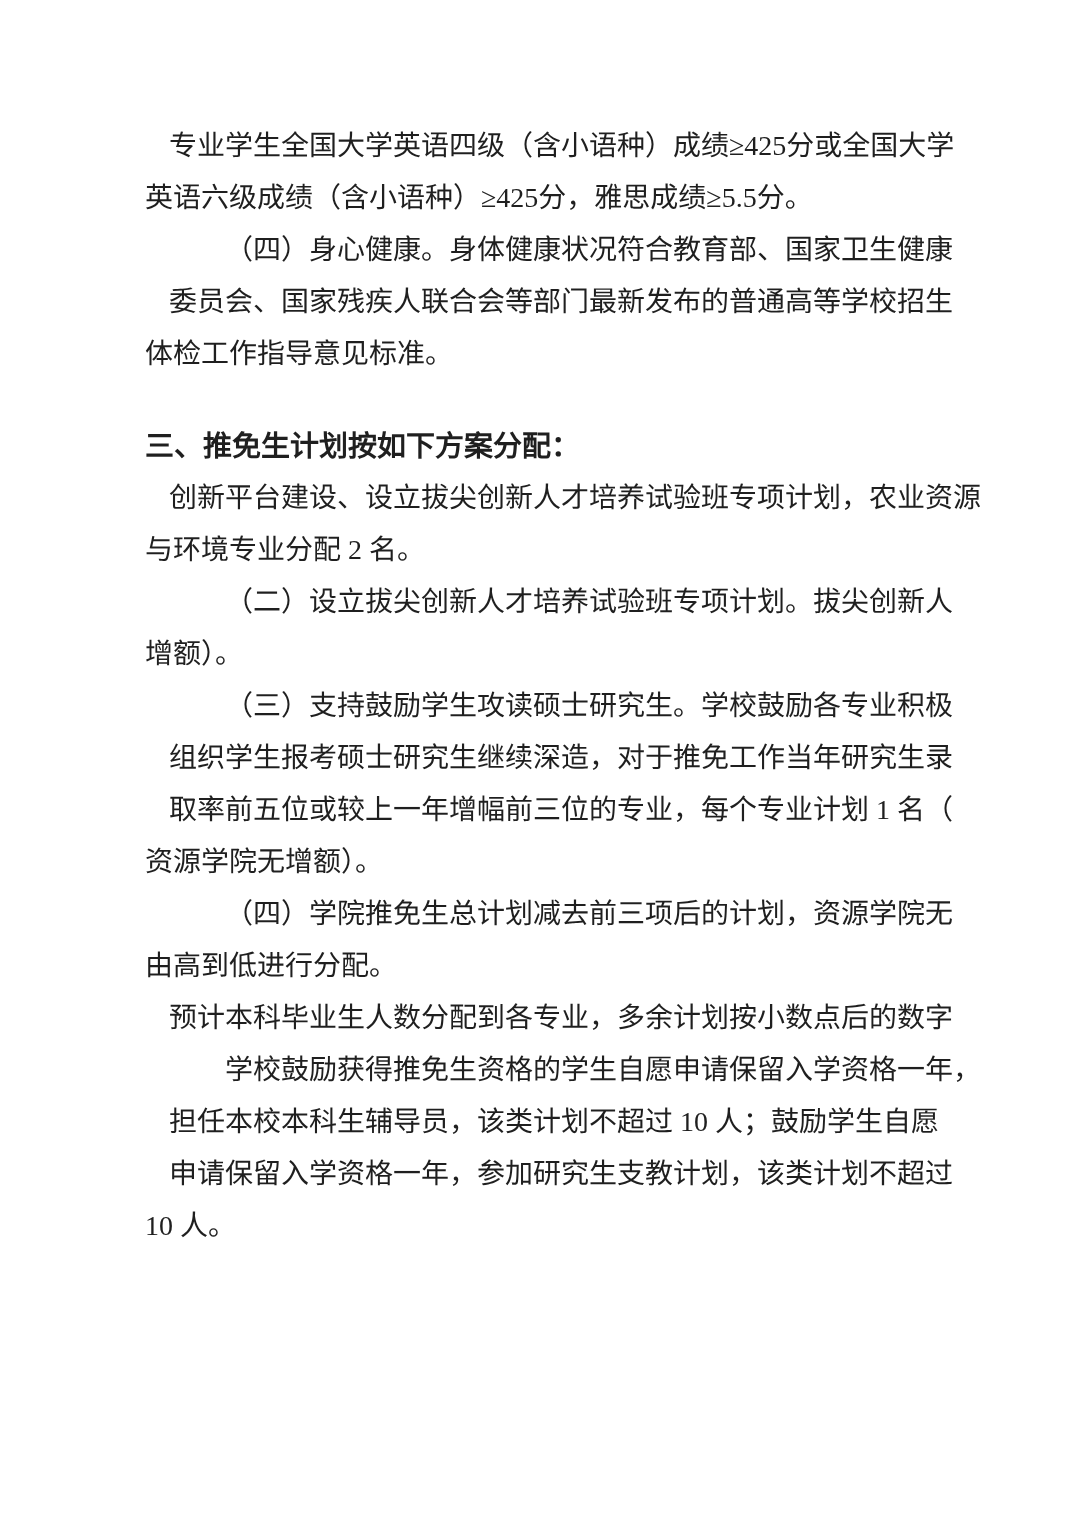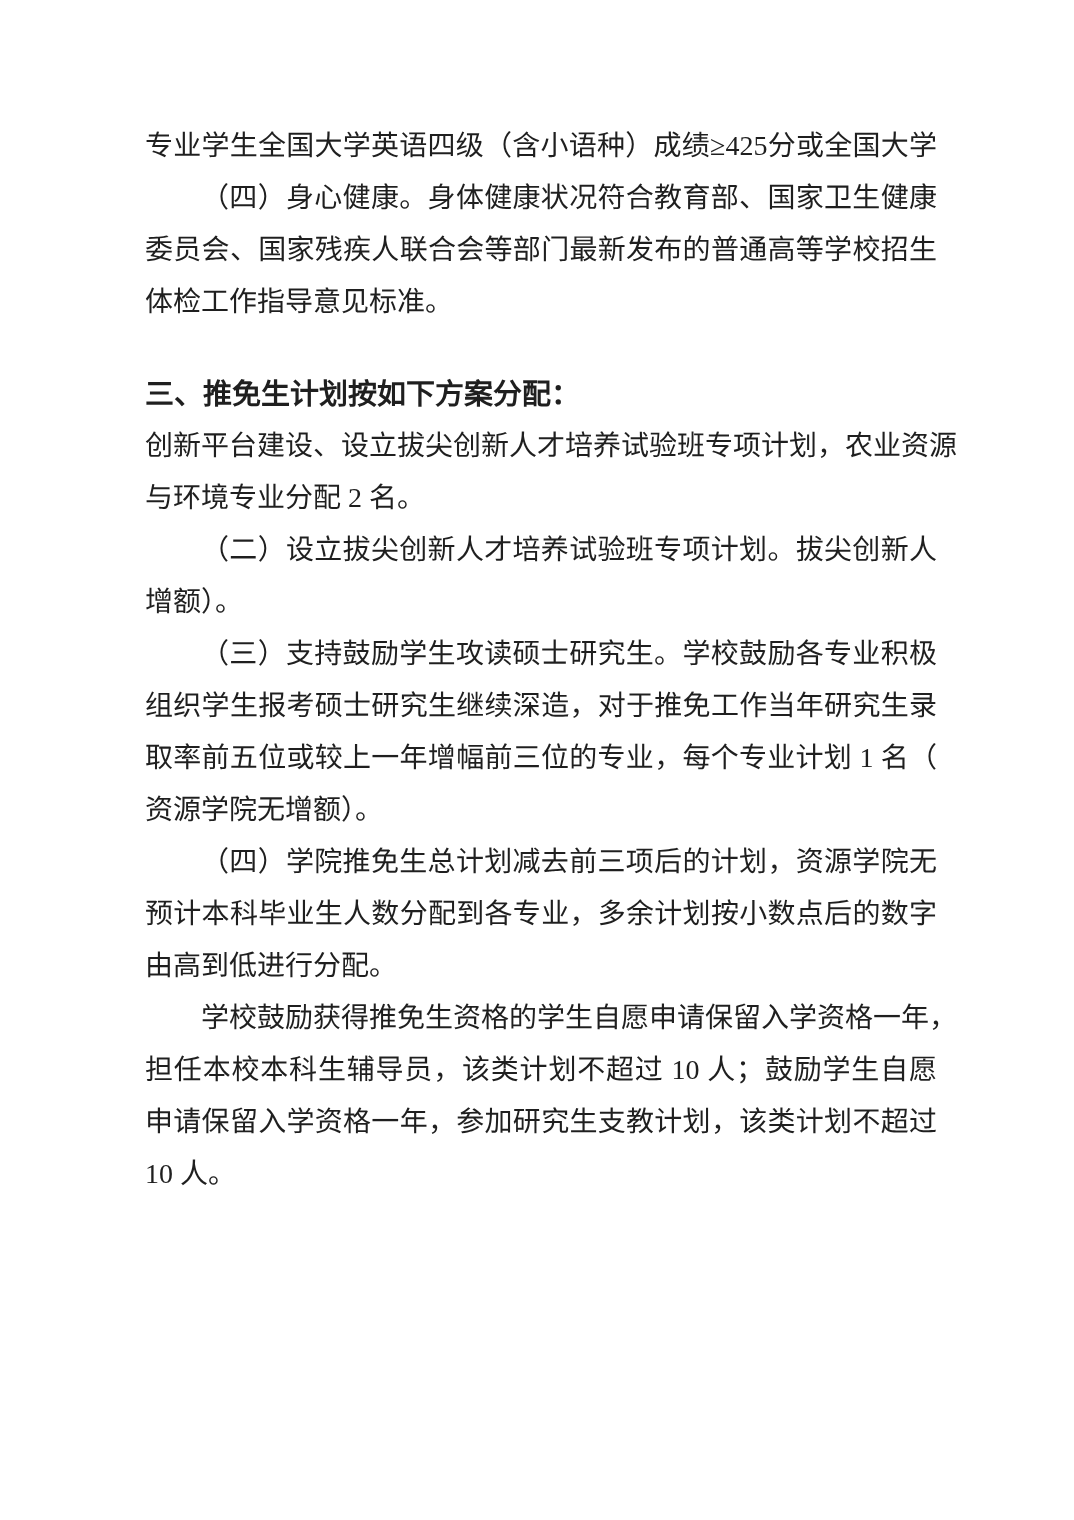--- a/index.html
+++ b/index.html
@@ -27,20 +27,21 @@
   .line {
     font-size: 28px;
     line-height: 52px;
     text-align: justify;
     text-justify: inter-character;
     white-space: nowrap;
   }
   
   .line-fill {
     text-align-last: justify;
+    margin-left: 24px;
   }
   
   .line-end {
     text-align-last: left;
   }
   
   .line-indent {
     text-indent: 2em;
   }
   .heading {
@@ -54,20 +55,21 @@
     text-align-last: left;
   }
 </style>
 </head>
 <body style="background: rgb(255, 255, 255);">
 
 <main class="page">
   <section id="doc" style="color: rgb(31, 31, 31);">
       <div class="block body">
         <div class="line line-fill">专业学生全国大学英语四级（含小语种）成绩≥425分或全国大学</div>
+        <div class="line line-end">英语六级成绩（含小语种）≥425分，雅思成绩≥5.5分。</div>
       </div>
       <div class="block body">
         <div class="line line-fill line-indent">（四）身心健康。身体健康状况符合教育部、国家卫生健康</div>
         <div class="line line-fill">委员会、国家残疾人联合会等部门最新发布的普通高等学校招生</div>
         <div class="line line-end">体检工作指导意见标准。</div>
       </div>
       <div class="block heading">
         <div class="line line-end">三、推免生计划按如下方案分配：</div>
       </div>
       <div class="block body">
@@ -79,22 +81,22 @@
         <div class="line line-end">增额）。</div>
       </div>
       <div class="block body">
         <div class="line line-fill line-indent">（三）支持鼓励学生攻读硕士研究生。学校鼓励各专业积极</div>
         <div class="line line-fill">组织学生报考硕士研究生继续深造，对于推免工作当年研究生录</div>
         <div class="line line-fill">取率前五位或较上一年增幅前三位的专业，每个专业计划 1 名（</div>
         <div class="line line-end">资源学院无增额）。</div>
       </div>
       <div class="block body">
         <div class="line line-fill line-indent">（四）学院推免生总计划减去前三项后的计划，资源学院无</div>
+        <div class="line line-end">由高到低进行分配。</div>
         <div class="line line-fill">预计本科毕业生人数分配到各专业，多余计划按小数点后的数字</div>
-        <div class="line line-end">由高到低进行分配。</div>
       </div>
       <div class="block body">
         <div class="line line-fill line-indent">学校鼓励获得推免生资格的学生自愿申请保留入学资格一年，</div>
         <div class="line line-fill">担任本校本科生辅导员，该类计划不超过 10 人；鼓励学生自愿</div>
         <div class="line line-fill">申请保留入学资格一年，参加研究生支教计划，该类计划不超过</div>
         <div class="line line-end">10 人。</div>
       </div>
     </section>
 </main>
 

